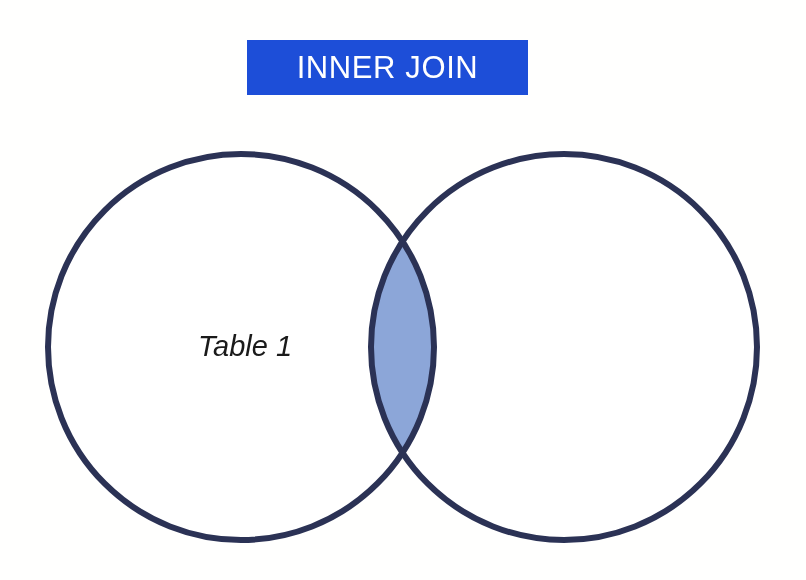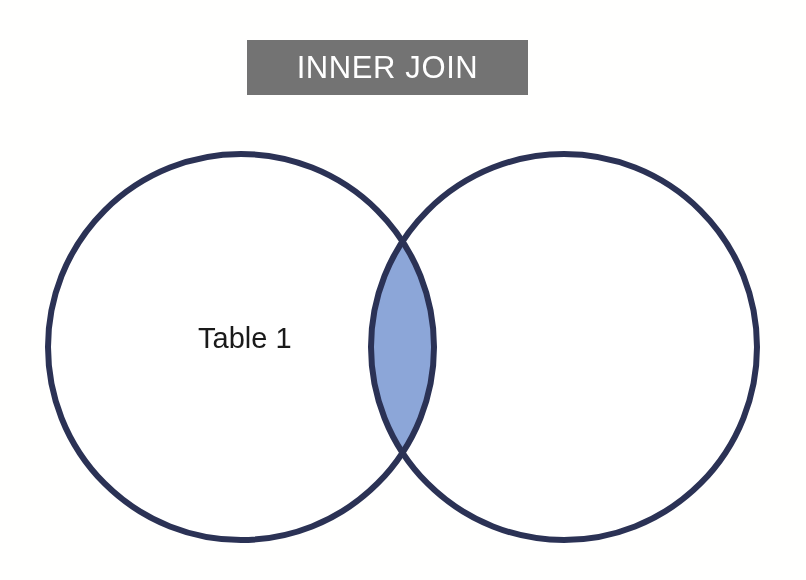--- a/index.html
+++ b/index.html
@@ -64,33 +64,34 @@
     font-family: "Liberation Sans", sans-serif;
     font-size: 29px;
     font-weight: 400;
     color: #1A1A1A;
     white-space: nowrap;
     line-height: 1;
     user-select: none;
   }
   #label-table-1 {
     left: 198px;
-    top: 324px;
+    top: 332px;
+    font-style: italic;
   }
   #label-table-2 {
     left: 521px;
     top: 320px;
   }
 </style>
 </head>
 <body style="background: rgb(255, 255, 254);">
 
 <div id="diagram-root">
 
-  <div class="title-banner" style="background: #737373;">
+  <div class="title-banner" style="background: #1d4ed8;">
     <span class="title-text" style="color: rgb(255, 255, 255);">INNER JOIN</span>
   </div>
 
   <svg class="venn-svg" viewBox="0 0 806 580" xmlns="http://www.w3.org/2000/svg">
     <defs>
       <clipPath id="clip-left-circle">
         <circle id="clip-circle-left" cx="241" cy="347" r="193"></circle>
       </clipPath>
     </defs>
 

